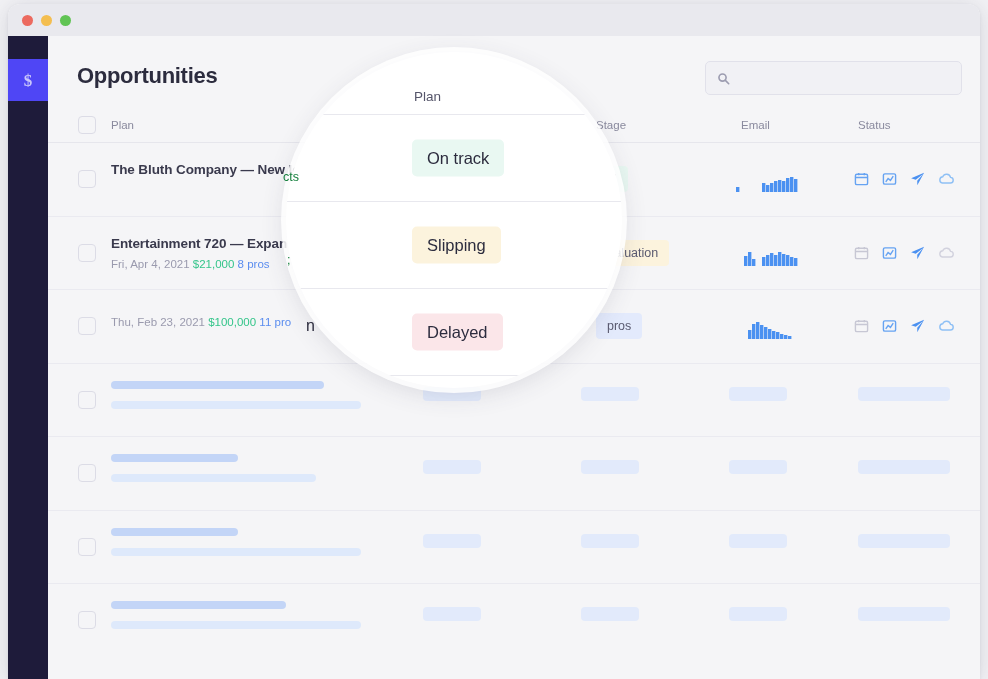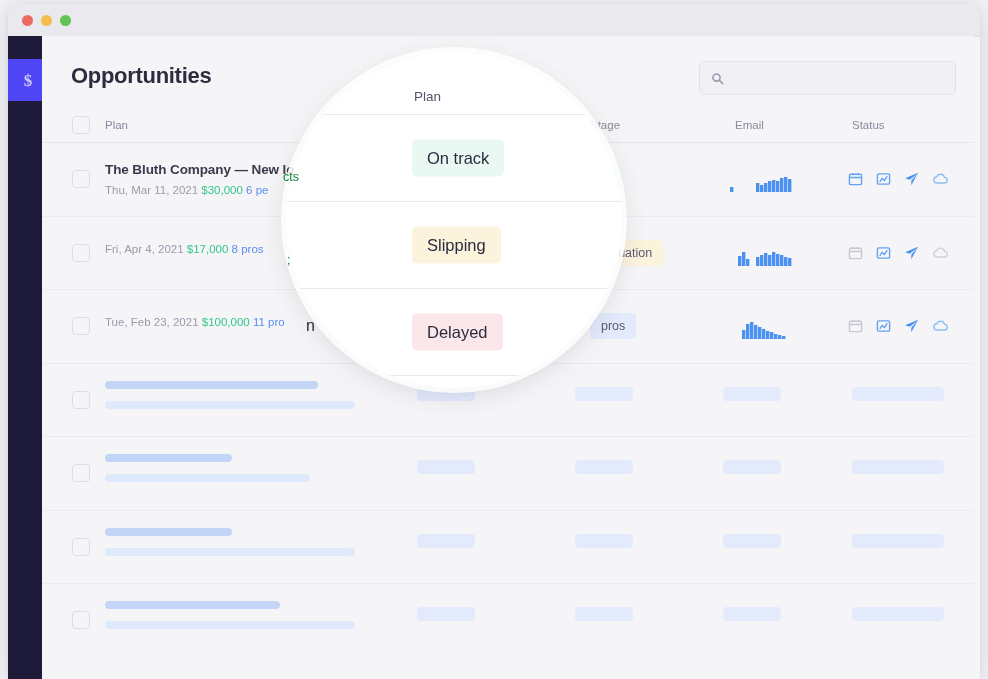--- a/index.html
+++ b/index.html
@@ -69,21 +69,21 @@
     color: #c9c6fb;
     font-size: 17px;
     font-weight: 700;
     line-height: 1;
     font-family: "Liberation Serif", serif;
   }
 
   
   .main {
     position: absolute;
-    left: 34px; top: 32px;
+    left: 40px; top: 32px;
     width: 932px;
     height: 643px;
     background: #f5f5f7;
     overflow: hidden;
   }
 
   .page-title {
     position: absolute;
     left: 29px; top: 27px;
     font-size: 22px;
@@ -330,25 +330,20 @@
           <span class="th th-plan">Plan</span>
           <span class="th th-stage">Stage</span>
           <span class="th th-email">Email</span>
           <span class="th th-status">Status</span>
         </div>
 
         <div class="row">
           <span class="checkbox"></span>
           <div class="cell-name">
             <div class="name-title">The Bluth Company — New lo</div>
-            <div class="name-meta">
-              <span>Thu, Mar 11, 2021</span>
-              <span class="meta-amount">$30,000</span>
-              <span class="meta-people">6 pe</span>
-            </div>
           </div>
           <span class="badge badge-plan plan-ontrack">On track</span>
           <span class="badge badge-stage stage-green">al</span>
           <span class="sparkline">
             <svg viewBox="0 0 62 26" width="62" height="26">
               <rect x="0" y="21" width="3.4" height="5" fill="#4b91f1"></rect>
               <rect x="26" y="17" width="3.4" height="9" fill="#4b91f1"></rect>
               <rect x="30" y="19" width="3.4" height="7" fill="#4b91f1"></rect>
               <rect x="34" y="17" width="3.4" height="9" fill="#4b91f1"></rect>
               <rect x="38" y="15" width="3.4" height="11" fill="#4b91f1"></rect>
@@ -383,23 +378,24 @@
               <svg width="17" height="15" viewBox="0 0 18 14" fill="none" stroke="#8fc0f5" stroke-width="1.5">
                 <path d="M4.6 11.3h8.3a3 3 0 0 0 .4-6 4.4 4.4 0 0 0-8.3-.7 3.4 3.4 0 0 0-.4 6.7z"></path>
               </svg>
             </span>
           </span>
         </div>
 
         <div class="row">
           <span class="checkbox"></span>
           <div class="cell-name">
+            <div class="name-title">Entertainment 720 — Expan</div>
             <div class="name-meta">
               <span>Fri, Apr 4, 2021</span>
-              <span class="meta-amount">$17,000</span>
+              <span class="meta-amount">$21,000</span>
               <span class="meta-people">8 pros</span>
             </div>
           </div>
           <span class="badge badge-plan plan-slipping">Slipping</span>
           <span class="badge badge-stage stage-yellow">Valuation</span>
           <span class="sparkline">
             <svg viewBox="0 0 62 26" width="62" height="26">
               <rect x="8" y="16" width="3.4" height="10" fill="#4b91f1"></rect>
               <rect x="12" y="12" width="3.4" height="14" fill="#4b91f1"></rect>
               <rect x="16" y="19" width="3.4" height="7" fill="#4b91f1"></rect>
@@ -439,21 +435,21 @@
                 <path d="M4.6 11.3h8.3a3 3 0 0 0 .4-6 4.4 4.4 0 0 0-8.3-.7 3.4 3.4 0 0 0-.4 6.7z"></path>
               </svg>
             </span>
           </span>
         </div>
 
         <div class="row">
           <span class="checkbox"></span>
           <div class="cell-name">
             <div class="name-meta">
-              <span>Tue, Feb 23, 2021</span>
+              <span>Thu, Feb 23, 2021</span>
               <span class="meta-amount">$100,000</span>
               <span class="meta-people">11 pro</span>
             </div>
           </div>
           <span class="badge badge-plan plan-delayed">Delayed</span>
           <span class="badge badge-stage stage-blue">pros</span>
           <span class="sparkline">
             <svg viewBox="0 0 62 26" width="62" height="26">
               <rect x="12" y="17" width="3.4" height="9" fill="#4b91f1"></rect>
               <rect x="16" y="11" width="3.4" height="15" fill="#4b91f1"></rect>

